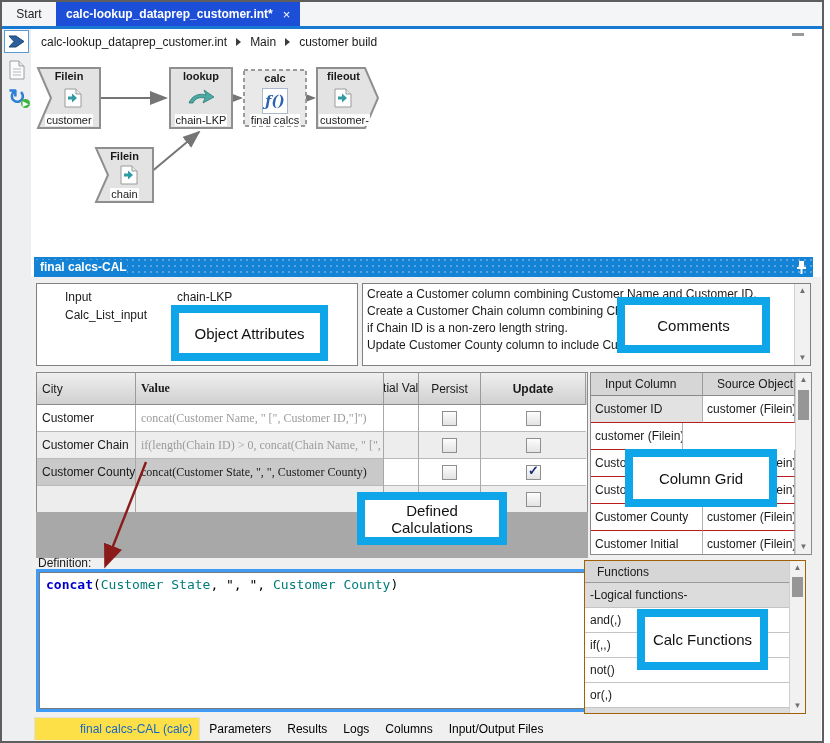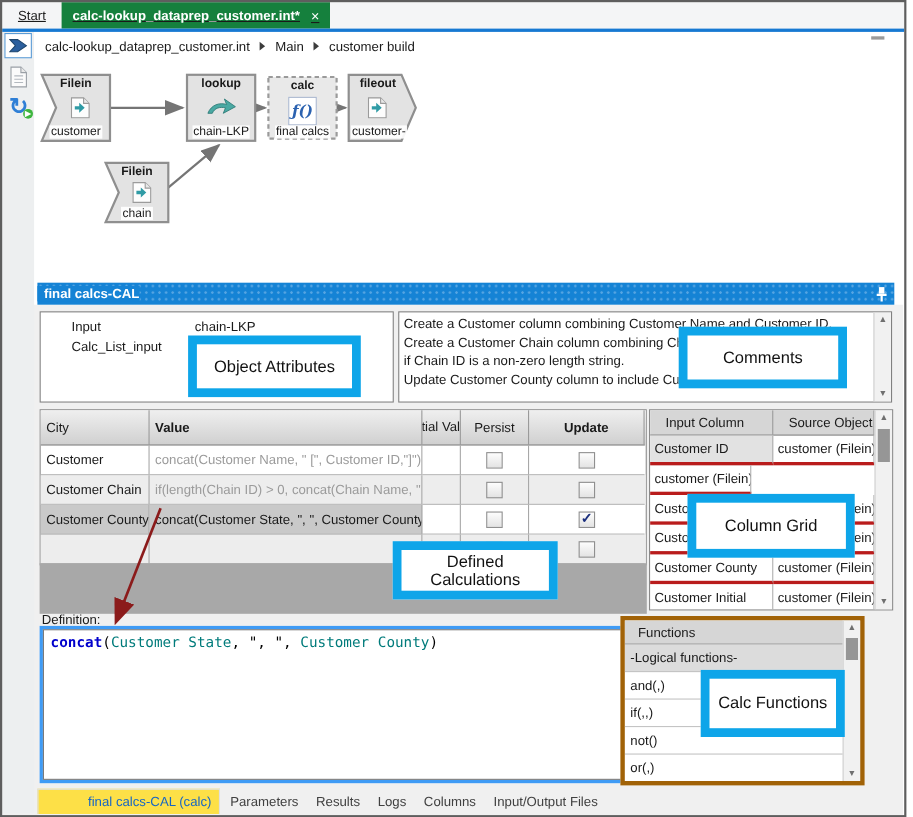--- a/index.html
+++ b/index.html
@@ -1,22 +1,22 @@
 <!DOCTYPE html>
 <html><head>
 <meta charset="utf-8">
 <style>
   html,body{margin:0;padding:0;background:#fff;}
   .screen{position:relative;width:830px;height:743px;background:#fff;font-family:"Liberation Sans",sans-serif;font-size:12px;color:#1a1a1a;overflow:hidden;}
   .abs{position:absolute;}
   .frame{position:absolute;left:0;top:0;width:824px;height:743px;border:2px solid #5e5e5e;box-sizing:border-box;pointer-events:none;z-index:60;}
   
-  .tabbar{left:2px;top:2px;width:820px;height:24px;background:#f4f5f6;display:flex;align-items:stretch;z-index:5;text-decoration:underline;}
+  .tabbar{left:2px;top:2px;width:820px;height:24px;background:#f4f5f6;display:flex;align-items:stretch;z-index:5;}
   .tab-start{width:54px;display:flex;align-items:center;justify-content:center;color:#222;}
-  .tab-active{display:flex;align-items:center;gap:10px;padding:11px 10px;background:#15803d;color:#fff;font-weight:bold;text-align:center;}
+  .tab-active{display:flex;align-items:center;gap:10px;padding:11px 10px;background:#1d4ed8;color:#fff;font-weight:bold;text-align:center;}
   .tab-close{font-weight:normal;font-size:13px;cursor:default;}
   .bluestrip{left:2px;top:26px;width:820px;height:3px;background:#1779d2;z-index:5;}
   
   .bcbar{left:31px;top:29px;width:790px;height:25px;background:#fff;display:flex;align-items:center;gap:9px;padding-left:10px;box-sizing:border-box;z-index:4;}
   .bc-sep{width:0;height:0;border-left:5px solid #3c3c3c;border-top:4px solid transparent;border-bottom:4px solid transparent;}
   .bc-dash{left:792px;top:33px;width:12px;height:3px;background:#9a9a9a;z-index:5;}
   
   .gutter{left:2px;top:29px;width:29px;height:710px;background:#edeff0;z-index:3;}
   .toolbtn{z-index:6;display:flex;align-items:center;justify-content:center;}
   .playbtn{left:4px;top:30px;width:25px;height:23px;background:#fff;border:1px solid #5a9bd5;box-sizing:border-box;}
@@ -44,50 +44,50 @@
   .vscroll{position:absolute;top:0;right:0;bottom:0;width:15px;background:#f1f1f1;border-left:1px solid #d0d0d0;z-index:7;}
   .sarrow{position:absolute;left:0;right:0;height:14px;color:#6f6f6f;font-size:8px;text-align:center;line-height:14px;}
   .sup{top:0;} .sdn{bottom:0;}
   .sthumb{position:absolute;left:2px;right:2px;background:#969696;}
   
   .ctable{left:36px;top:372px;width:550px;z-index:6;border:1px solid #8a8a8a;box-sizing:content-box;background:#fff;}
   .crow{display:flex;height:27px;}
   .chead{height:32px;background:linear-gradient(#efefef,#cfcfcf);}
   .ccell{border-right:1px solid #a8a8a8;border-bottom:1px solid #b9b9b9;box-sizing:border-box;padding:0 5px;display:flex;align-items:center;overflow:hidden;white-space:nowrap;}
   .chead .ccell{border-bottom:1px solid #8a8a8a;border-right:1px solid #9a9a9a;}
-  .c-name{width:99px;} .c-value{width:248px;} .c-init{width:35px;justify-content:center;text-align:center;line-height:13px;} .c-persist{width:62px;justify-content:center;} .c-update{width:105px;justify-content:center;border-right:none;}
+  .c-name{width:99px;} .c-value{width:248px;font-family:Liberation Serif, serif;} .c-init{width:35px;justify-content:center;text-align:center;line-height:13px;} .c-persist{width:62px;justify-content:center;} .c-update{width:105px;justify-content:center;border-right:none;}
   .graytext{color:#9b9b9b;}
   .selcell{background:#c9c9c9;}
   .altrow{background:#ededed;}
   .cb{width:13px;height:13px;border:1px solid #8f8f8f;background:linear-gradient(#fdfdfd,#e3e3e3);position:relative;}
   .cb.checked::after{content:"✓";position:absolute;left:1px;top:-3px;color:#1b2f7e;font-weight:bold;font-size:13px;}
   .filler{left:36px;top:512px;width:552px;height:46px;background:#a8a8a8;z-index:6;}
   
   .deflabel{left:38px;top:556px;z-index:6;}
   .defeditor{left:36px;top:569px;width:553px;height:143px;border:3px solid #3f9bf5;box-sizing:border-box;background:#fff;z-index:6;}
   .definner{position:absolute;inset:0;border:1px solid #7a7a7a;padding:4px 6px;font-family:"DejaVu Sans Mono",monospace;font-size:13px;}
   .tk-kw{color:#0000cc;font-weight:bold;} .tk-id{color:#007b7b;} .tk-p{color:#000;} .tk-str{color:#000;}
   
   .colgrid{left:590px;top:372px;width:222px;height:183px;z-index:6;background:#fff;border:1px solid #8a8a8a;box-sizing:border-box;overflow:hidden;}
   .cgrow{display:flex;height:27px;}
   .cghead{height:23px;background:#d6d6d6;}
-  .cgcell{border-right:1px solid #b0b0b0;border-bottom:3px solid #b91c1c;box-sizing:border-box;padding:0 4px;display:flex;align-items:center;white-space:nowrap;overflow:hidden;}
+  .cgcell{border-right:1px solid #b0b0b0;border-bottom:1px solid #b91c1c;box-sizing:border-box;padding:0 4px;display:flex;align-items:center;white-space:nowrap;overflow:hidden;}
   .cg-in{width:112px;} .cg-src{width:92px;}
   .cghead .cgcell{justify-content:flex-start;padding-left:14px;border-right:1px solid #9a9a9a;border-bottom:1px solid #8a8a8a;}
   
-  .funcpanel{left:564px;top:560px;width:222px;height:154px;z-index:6;background:#fff;border:4px solid #a16207;box-sizing:border-box;overflow:hidden;}
+  .funcpanel{left:584px;top:560px;width:222px;height:154px;z-index:6;background:#fff;border:1px solid #a16207;box-sizing:border-box;overflow:hidden;}
   .funchead{height:22px;background:#d6d6d6;border-bottom:1px solid #9a9a9a;display:flex;align-items:center;padding-left:12px;box-sizing:border-box;}
   .funcitem{height:25px;border-bottom:1px solid #c4c4c4;display:flex;align-items:center;padding-left:5px;box-sizing:border-box;width:206px;}
   .funcsep{background:#dcdcdc;}
   
   .redbox{border:8px solid #0ea5e9;background:#fff;color:#111;display:flex;align-items:center;justify-content:center;font-size:15px;z-index:40;box-sizing:border-box;text-align:center;}
   .redarrow{z-index:41;pointer-events:none;}
   
   .btabs{left:34px;top:717px;height:23px;display:flex;gap:2px;z-index:6;align-items:stretch;}
-  .btab{display:flex;align-items:center;padding:0 7px;color:#404040;}
+  .btab{display:flex;align-items:center;padding:0 7px;color:#000000;}
   .btab.active{background:#fde047;color:#1766c4;border:1px solid #e0e0e0;border-bottom:none;padding-left:45px;}
 </style>
 </head>
 <body>
 
 <div class="screen">
 
   <div class="abs bg-bottom"></div>
   <div class="abs gutter"></div>
 

